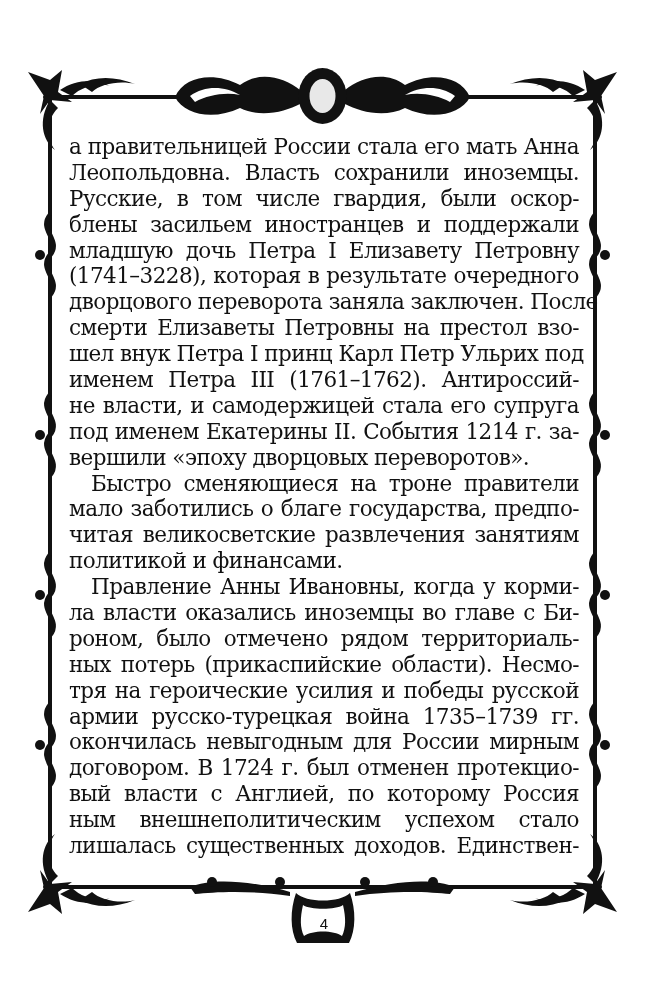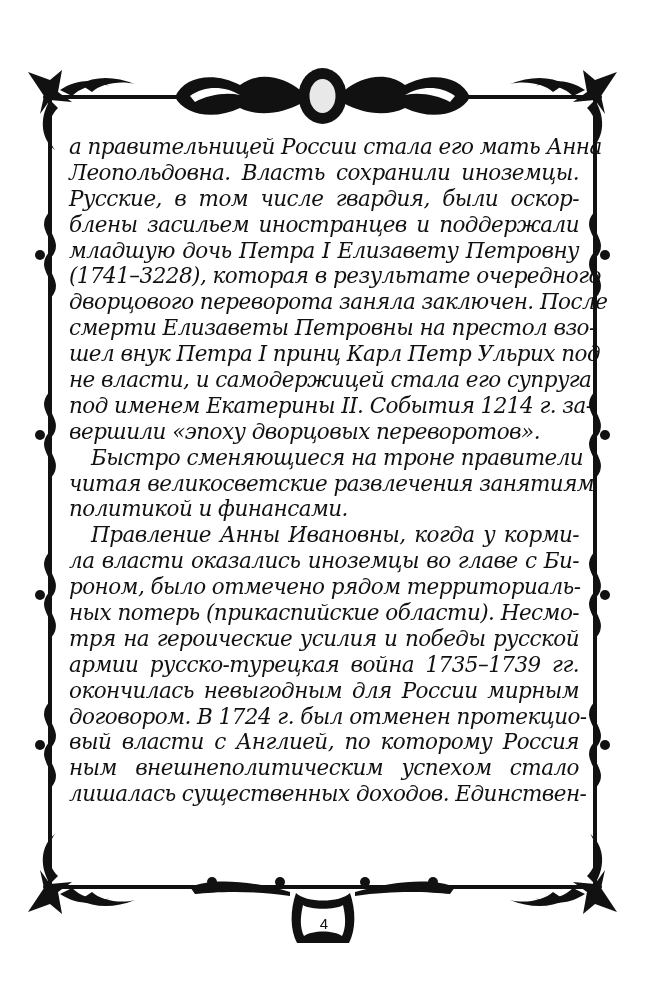--- a/index.html
+++ b/index.html
@@ -6,21 +6,21 @@
     body { width: 645px; height: 1000px; position: relative; overflow: hidden; }
     .page { position: absolute; left: 0; top: 0; width: 645px; height: 1000px; }
     .frame-svg { position: absolute; left: 0; top: 0; width: 645px; height: 1000px; }
     .text-block {
       position: absolute;
       left: 69px; top: 134px; width: 510px;
       font-family: "DejaVu Serif", "Liberation Serif", serif;
       font-size: 21.5px; line-height: 25.9px; color: #111;
       letter-spacing: -0.55px;
     }
-    .line { display: block; white-space: nowrap; text-align: justify; text-align-last: justify; height: 25.9px; font-style: italic; }
+    .line { display: block; white-space: nowrap; text-align: justify; text-align-last: justify; height: 25.9px; }
     .line.last { text-align-last: left; }
     .line.indent { text-indent: 22px; }
     .page-number {
       position: absolute; left: 314px; top: 915px; width: 20px; text-align: center;
       font-family: "Liberation Sans", sans-serif; font-size: 15px; color: #111;
     }
   </style>
 </head>
 <body>
 
@@ -108,24 +108,26 @@
   <div class="text-block">
     <span class="line">а правительницей России стала его мать Анна</span>
     <span class="line">Леопольдовна. Власть сохранили иноземцы.</span>
     <span class="line">Русские, в том числе гвардия, были оскор-</span>
     <span class="line">блены засильем иностранцев и поддержали</span>
     <span class="line">младшую дочь Петра I Елизавету Петровну</span>
     <span class="line">(1741–3228), которая в результате очередного</span>
     <span class="line">дворцового переворота заняла заключен. После</span>
     <span class="line">смерти Елизаветы Петровны на престол взо-</span>
     <span class="line">шел внук Петра I принц Карл Петр Ульрих под</span>
+    <span class="line">именем Петра III (1761–1762). Антироссий-</span>
     <span class="line">не власти, и самодержицей стала его супруга</span>
     <span class="line">под именем Екатерины II. События 1214 г. за-</span>
     <span class="line last">вершили «эпоху дворцовых переворотов».</span>
     <span class="line indent">Быстро сменяющиеся на троне правители</span>
+    <span class="line">мало заботились о благе государства, предпо-</span>
     <span class="line">читая великосветские развлечения занятиям</span>
     <span class="line last">политикой и финансами.</span>
     <span class="line indent">Правление Анны Ивановны, когда у корми-</span>
     <span class="line">ла власти оказались иноземцы во главе с Би-</span>
     <span class="line">роном, было отмечено рядом территориаль-</span>
     <span class="line">ных потерь (прикаспийские области). Несмо-</span>
     <span class="line">тря на героические усилия и победы русской</span>
     <span class="line">армии русско-турецкая война 1735–1739 гг.</span>
     <span class="line">окончилась невыгодным для России мирным</span>
     <span class="line">договором. В 1724 г. был отменен протекцио-</span>

